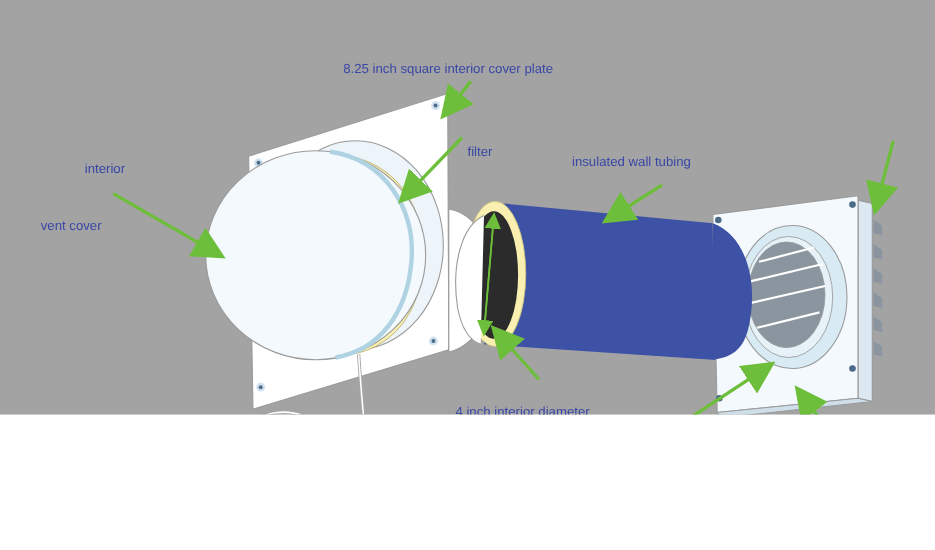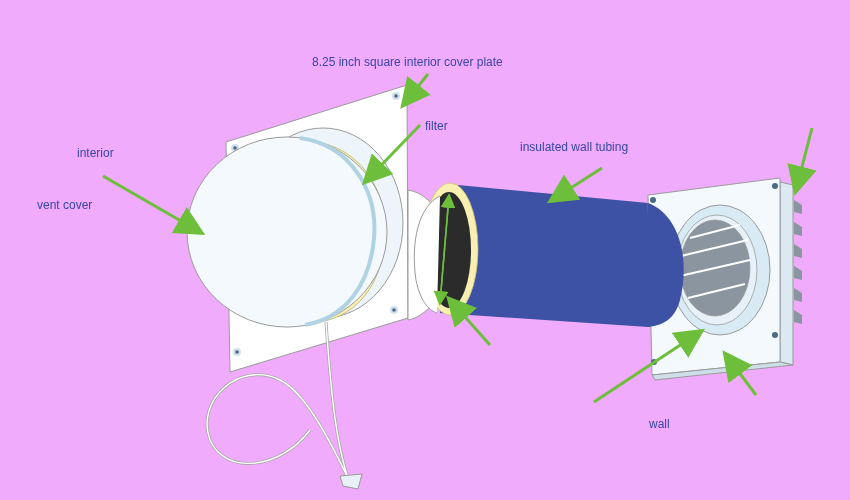--- a/index.html
+++ b/index.html
@@ -1,16 +1,16 @@
 <!DOCTYPE html>
 <html><head>
   <meta charset="utf-8">
   <style>
     html, body { margin: 0; padding: 0; background: #ffffff; }
-    #canvas { position: relative; width: 850px; height: 500px; overflow: hidden; background: #f0abfc; font-family: "Liberation Sans", sans-serif; }
+    #canvas { position: relative; width: 850px; height: 377px; overflow: hidden; background: #a3a3a3; font-family: "Liberation Sans", sans-serif; }
     #canvas svg { position: absolute; left: 0; top: 0; }
     .label { position: absolute; font-size: 12px; line-height: 16px; color: #3a47a6; white-space: nowrap; font-family: "Liberation Sans", sans-serif; }
   </style>
 </head>
 <body>
 
 <div id="canvas">
   <svg width="850" height="500" viewBox="0 0 850 500">
     <defs>
       <marker id="ah" markerWidth="10" markerHeight="10" refX="8" refY="5" orient="auto" markerUnits="strokeWidth">
@@ -86,18 +86,19 @@
       <line x1="103" y1="176" x2="200" y2="232" marker-end="url(#ah)"></line>
       <line x1="602" y1="168" x2="552" y2="200" marker-end="url(#ah)"></line>
       <line x1="812" y1="128" x2="796" y2="190" marker-end="url(#ah)"></line>
       <line x1="490" y1="345" x2="450" y2="300" marker-end="url(#ah)"></line>
       <line x1="594" y1="402" x2="700" y2="332" marker-end="url(#ah)"></line>
       <line x1="756" y1="395" x2="726" y2="355" marker-end="url(#ah)"></line>
     </g>
   </svg>
 
   <div class="label" style="left:312px;top:54px;">8.25 inch square interior cover plate</div>
-  <div class="label" style="left:425px;top:118px;">filter</div>
+  <div class="label" style="left:425px;top:130px;">filter</div>
   <div class="label" style="left:37px;top:145px;padding-left:40px;">interior</div>
   <div class="label" style="left:37px;top:161px;margin-top:36px;">vent cover</div>
   <div class="label" style="left:520px;top:139px;">insulated wall tubing</div>
+  <div class="label" style="left:414px;top:366px;">4 inch interior diameter</div>
   <div class="label" style="left:649px;top:416px;">wall</div>
 </div>
 
 </body></html>

